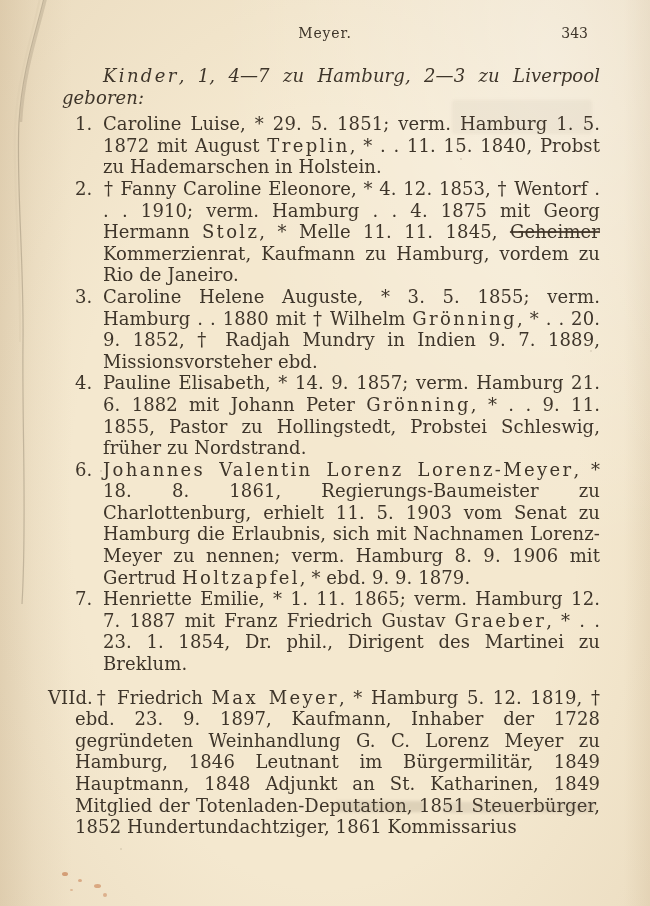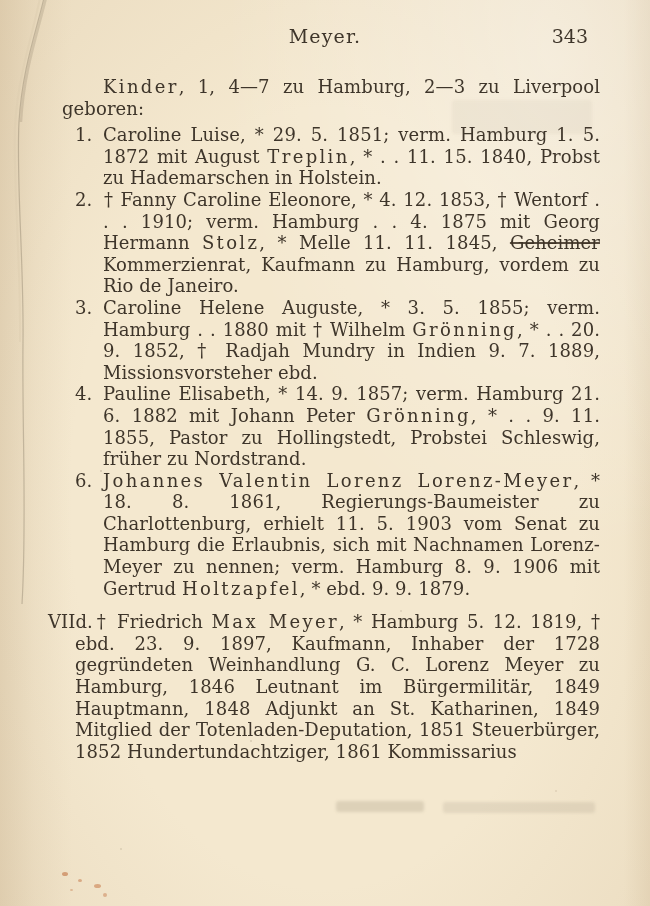--- a/index.html
+++ b/index.html
@@ -60,21 +60,21 @@
   .stain-2 { left: 78px;  top: 879px; width: 4px; height: 3px; background: rgba(189,103,52,0.45); }
   .stain-3 { left: 94px;  top: 884px; width: 7px; height: 4px; background: rgba(196,110,58,0.50); }
   .stain-4 { left: 103px; top: 893px; width: 4px; height: 4px; background: rgba(189,103,52,0.40); }
   .stain-5 { left: 70px;  top: 889px; width: 3px; height: 2px; background: rgba(189,103,52,0.35); }
 
   .page-header {
     position: relative;
     margin-top: 25px;
     height: 24px;
     text-align: center;
-    font-size: 19px;
+    font-size: 14px;
   }
   .running-title { letter-spacing: 0.06em; }
   .page-number {
     position: absolute;
     right: 62px;
     top: 0;
     text-align: center;
   }
 
   .text-block {
@@ -82,21 +82,21 @@
     padding: 0 50px 0 62px;
     font-size: 18px;
     line-height: 21.6px;
   }
   .para, .children li {
     margin: 0;
     text-align: justify;
     letter-spacing: 0.005em;
   }
   .continuation { margin-left: 13px; }
-  .intro { margin-top: 27px; text-indent: 41px; }
+  .intro { margin-top: 16px; text-indent: 41px; font-style: italic; }
   .children {
     list-style: none;
     margin: 5px 0 0 13px;
     padding: 0;
   }
   .children li { padding-left: 28px; }
   .item-number {
     display: inline-block;
     width: 28px;
     margin-left: -28px;
@@ -146,20 +146,21 @@
 
 
     <p class="para intro"><span class="seg seg-spaced">Kinder</span><span class="seg">, 1, 4—7 zu Hamburg, 2—3 zu Liverpool geboren:</span></p>
 
     <ol class="children">
         <li><span class="item-number">1.</span><span class="seg">Caroline Luise, * 29. 5. 1851; verm. Hamburg 1. 5. 1872 mit August </span><span class="seg seg-spaced">Treplin</span><span class="seg">, * . . 11. 15. 1840, Probst zu Hademarschen in Holstein.</span></li>
         <li><span class="item-number">2.</span><span class="seg">† Fanny Caroline Eleonore, * 4. 12. 1853, † Wentorf . . . 1910; verm. Hamburg . . 4. 1875 mit Georg Hermann </span><span class="seg seg-spaced">Stolz</span><span class="seg">, * Melle 11. 11. 1845, </span><span class="seg seg-struck">Geheimer</span><span class="seg"> Kommerzienrat, Kaufmann zu Hamburg, vordem zu Rio de Janeiro.</span></li>
         <li><span class="item-number">3.</span><span class="seg">Caroline Helene Auguste, * 3. 5. 1855; verm. Hamburg . . 1880 mit † Wilhelm </span><span class="seg seg-spaced">Grönning</span><span class="seg">, * . . 20. 9. 1852, † Radjah Mundry in Indien 9. 7. 1889, Missionsvorsteher ebd.</span></li>
         <li><span class="item-number">4.</span><span class="seg">Pauline Elisabeth, * 14. 9. 1857; verm. Hamburg 21. 6. 1882 mit Johann Peter </span><span class="seg seg-spaced">Grönning</span><span class="seg">, * . . 9. 11. 1855, Pastor zu Hollingstedt, Probstei Schleswig, früher zu Nordstrand.</span></li>
         <li><span class="item-number">6.</span><span class="seg seg-spaced">Johannes Valentin Lorenz Lorenz-Meyer</span><span class="seg">, * 18. 8. 1861, Regierungs-Baumeister zu Charlottenburg, erhielt 11. 5. 1903 vom Senat zu Hamburg die Erlaubnis, sich mit Nachnamen Lorenz-Meyer zu nennen; verm. Hamburg 8. 9. 1906 mit Gertrud </span><span class="seg seg-spaced">Holtzapfel</span><span class="seg">, * ebd. 9. 9. 1879.</span></li>
+        <li><span class="item-number">7.</span><span class="seg">Henriette Emilie, * 1. 11. 1865; verm. Hamburg 12. 7. 1887 mit Franz Friedrich Gustav </span><span class="seg seg-spaced">Graeber</span><span class="seg">, * . . 23. 1. 1854, Dr. phil., Dirigent des Martinei zu Breklum.</span></li>
       </ol>
 
     <p class="para entry">
       <span class="entry-label">VIId.</span><span class="entry-text"><span class="seg">† Friedrich </span><span class="seg seg-spaced">Max Meyer</span><span class="seg">, * Hamburg 5. 12. 1819, † ebd. 23. 9. 1897, Kaufmann, Inhaber der 1728 gegründeten Weinhandlung G. C. Lorenz Meyer zu Hamburg, 1846 Leutnant im Bürgermilitär, 1849 Hauptmann, 1848 Adjunkt an St. Katharinen, 1849 Mitglied der Totenladen-Deputation, 1851 Steuerbürger, 1852 Hundertundachtziger, 1861 Kommissarius</span></span>
     </p>
 
   </main>
 </div>
 
 </body></html>

